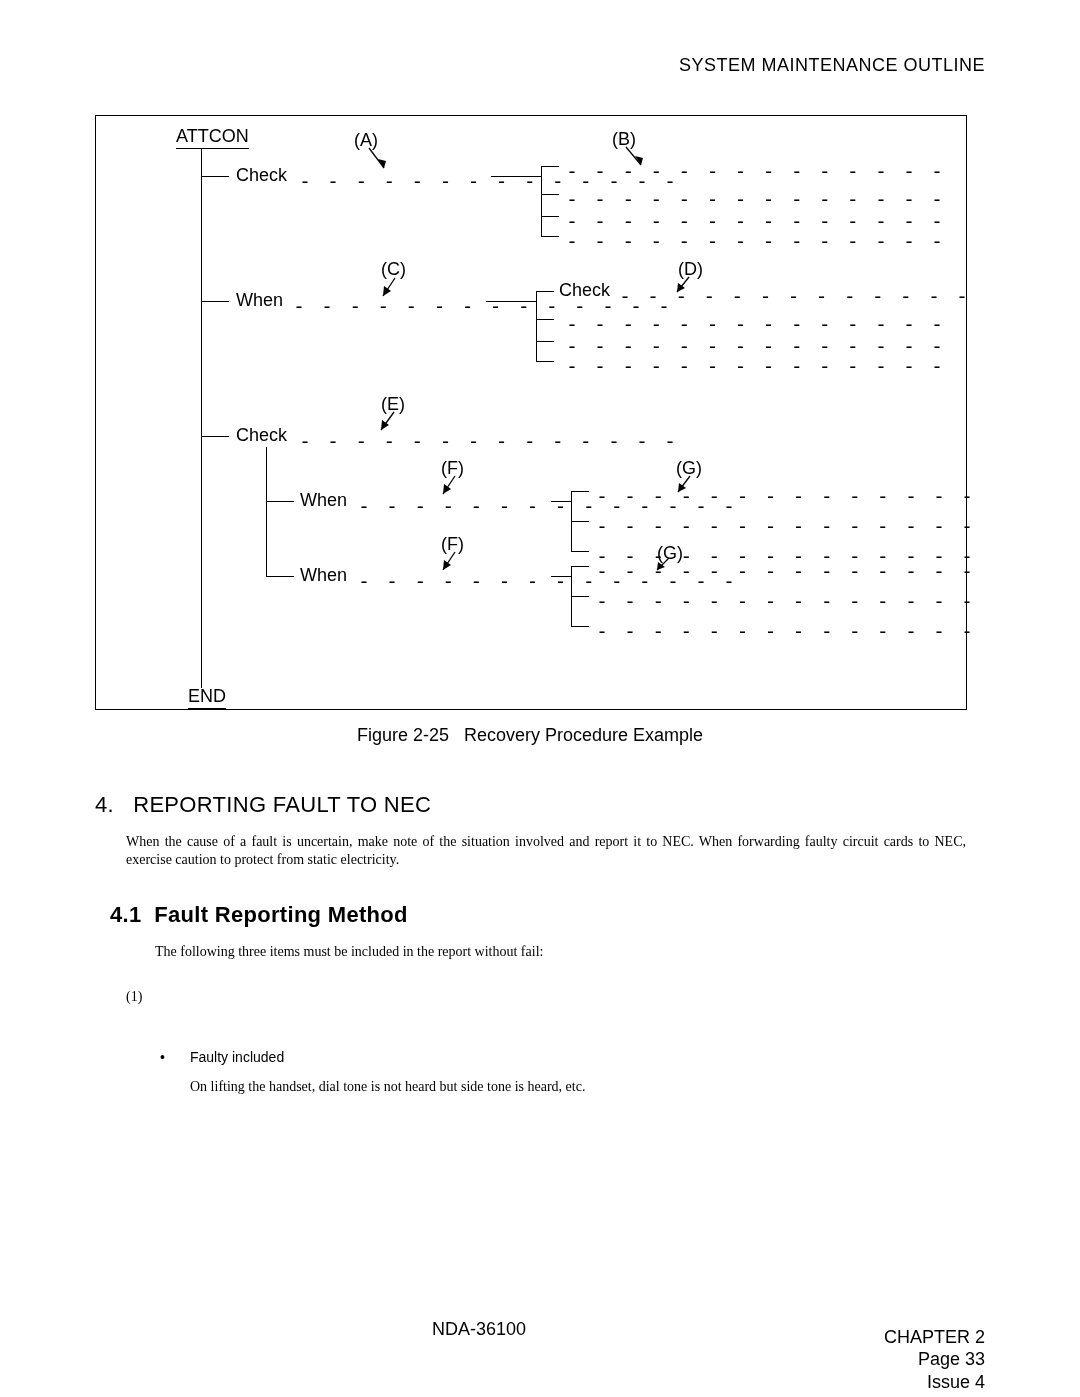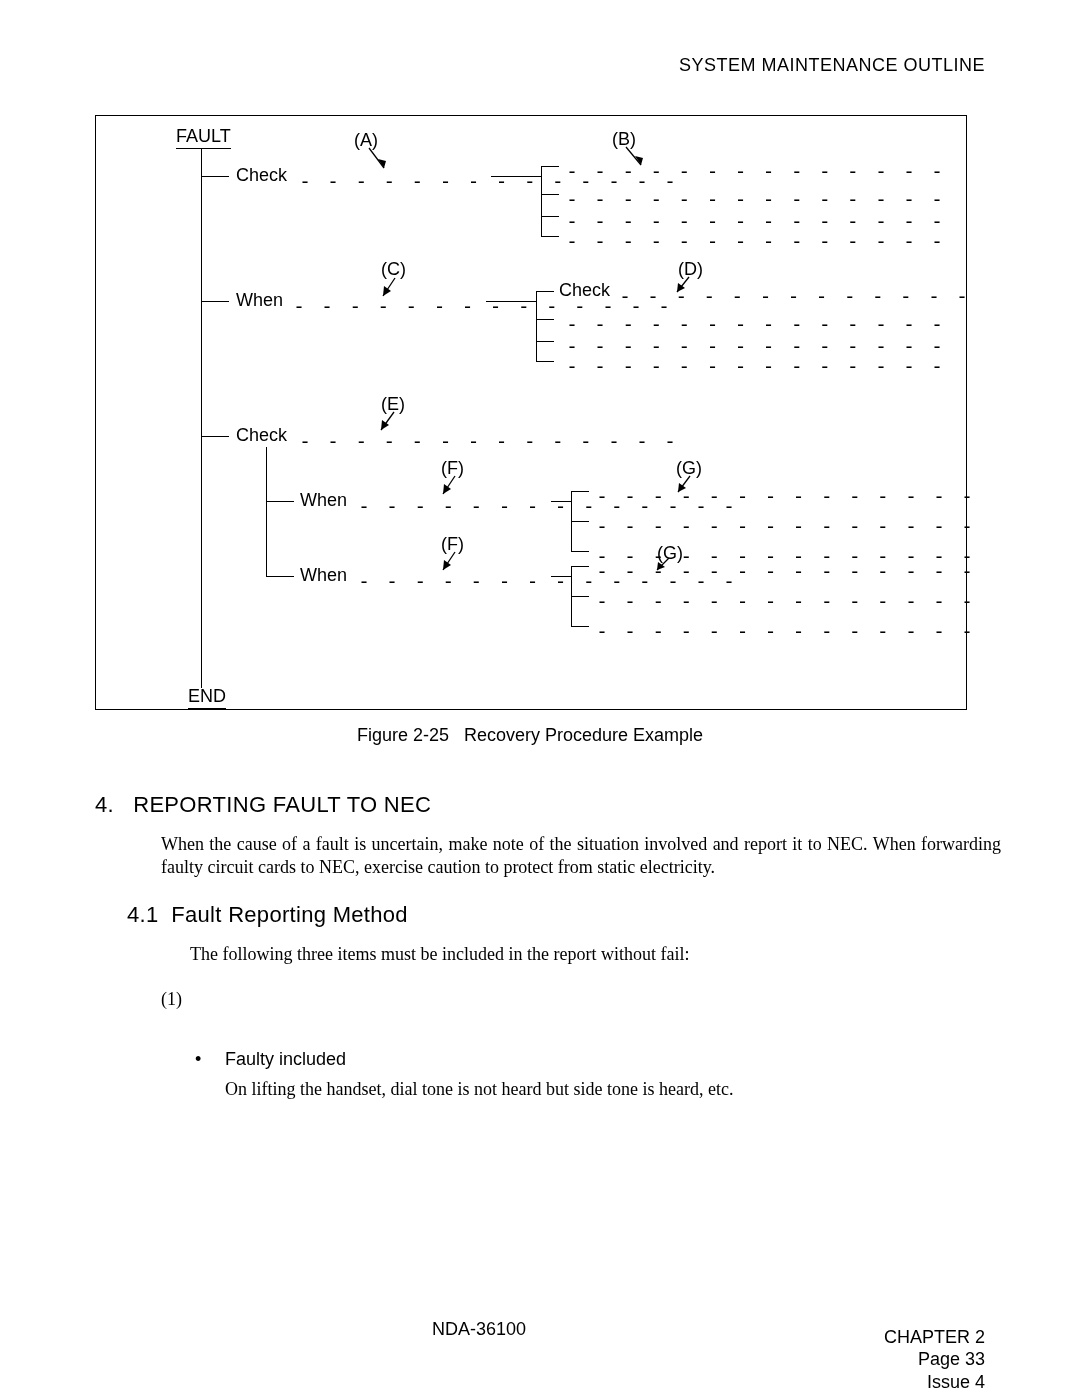--- a/index.html
+++ b/index.html
@@ -72,24 +72,23 @@
     top: 725px;
   }
   .sec-head {
     position: absolute;
     font-size: 22px;
     letter-spacing: 0.3px;
   }
   .body-text {
     position: absolute;
     font-family: Georgia, 'Times New Roman', serif;
-    font-size: 18px;
+    font-size: 14px;
     line-height: 1.3;
     text-align: justify;
-    margin-left: 35px;
   }
   .sans {
     font-family: Arial, Helvetica, sans-serif;
   }
   .footer-c {
     position: absolute;
     bottom: 57px;
     font-size: 18px;
   }
   .footer-r {
@@ -103,21 +102,21 @@
 </style>
 </head>
 <body>
 
 <div class="page">
 
   <div class="header">SYSTEM MAINTENANCE OUTLINE</div>
 
   <div class="diagram-box">
 
-    <span class="dlabel underline" style="left:80px; top:10px;">FAULT</span>
+    <span class="dlabel underline" style="left:80px; top:10px;">ATTCON</span>
 
     <div class="vline" style="left:105px; top:32px; height:540px;"></div>
 
     <span class="dlabel underline" style="left:92px; top:570px;">END</span>
 
     <div class="hline" style="left:105px; top:60px; width:28px;"></div>
     <span class="dlabel" style="left:140px; top:49px;">Check</span>
     <span class="dashes" style="left:203px; top:60px;">- - - - - - - - - - - - - -</span>
 
     <span class="dlabel" style="left:258px; top:14px;">(A)</span>
@@ -233,21 +232,21 @@
     <span>Recovery Procedure Example</span>
   </div>
 
   <div class="sec-head" style="left:95px; top:792px;">
     <span>4.</span>&nbsp;&nbsp;
     <span>REPORTING FAULT TO NEC</span>
   </div>
 
   <div class="body-text" style="left:126px; top:833px; width:840px;">When the cause of a fault is uncertain, make note of the situation involved and report it to NEC. When forwarding faulty circuit cards to NEC, exercise caution to protect from static electricity.</div>
 
-  <div class="sec-head" style="left:127px; top:902px;">
+  <div class="sec-head" style="left:110px; top:902px;font-weight:bold;">
     <span>4.1</span>&nbsp;
     <span>Fault Reporting Method</span>
   </div>
 
   <div class="body-text" style="left:155px; top:943px; width:810px;">The following three items must be included in the report without fail:</div>
 
   <div class="body-text" style="left:126px; top:988px;">(1)</div>
 
   <div class="body-text" style="left:160px; top:1048px; font-family:Arial,Helvetica,sans-serif;">•</div>
   <div class="body-text sans" style="left:190px; top:1048px;">Faulty included</div>

